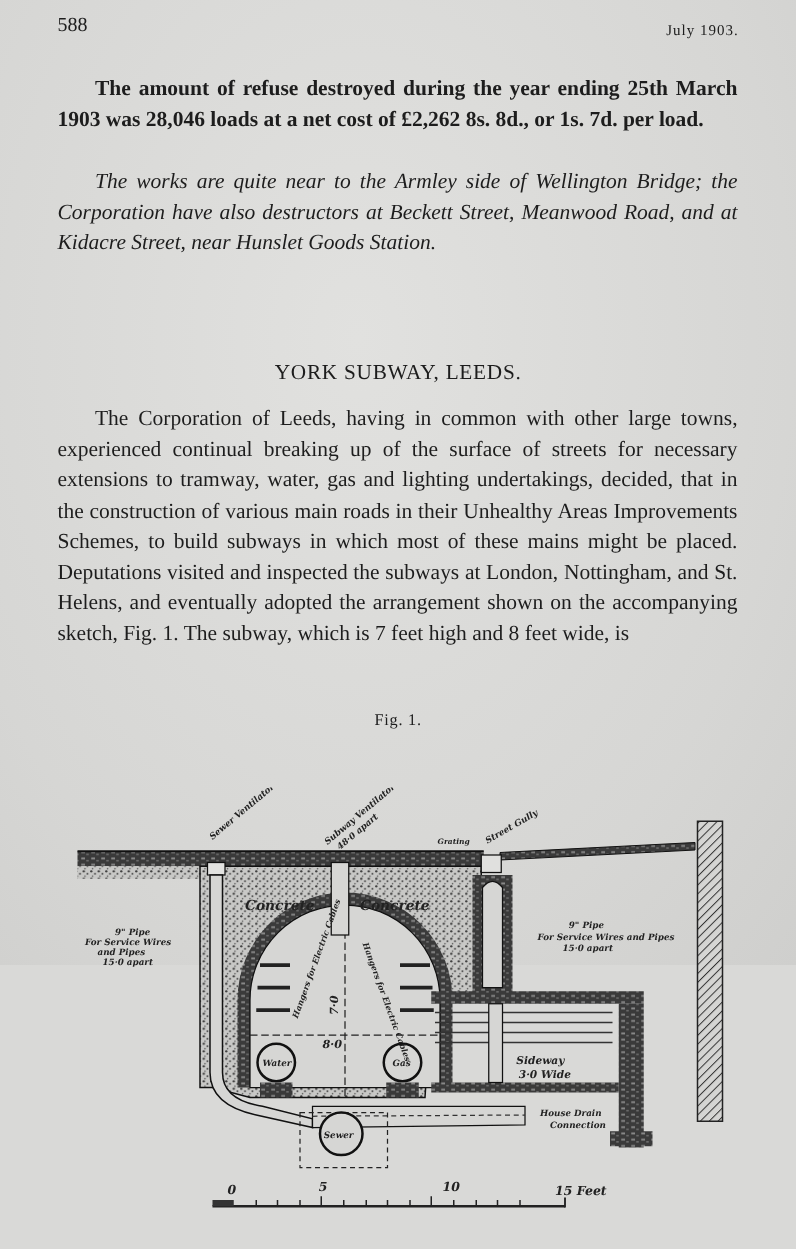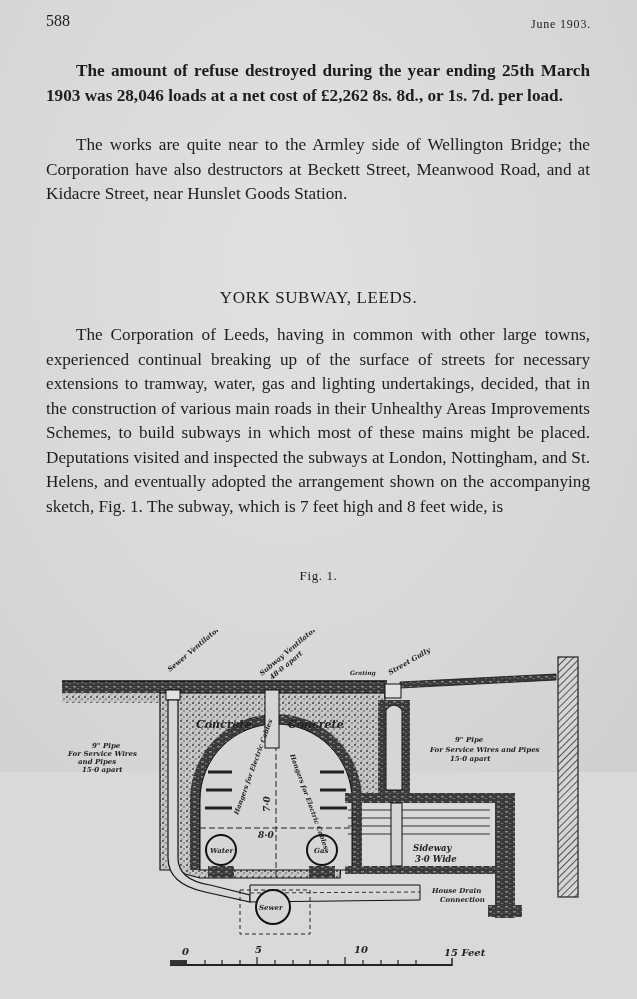--- a/index.html
+++ b/index.html
@@ -29,27 +29,27 @@
   svg.diagram { position:absolute; left:0; top:630px; }
   .lbl { font-family:"DejaVu Serif",serif; font-style:italic; font-weight:bold; fill:#222; }
 </style>
 </head>
 <body>
 
 <div class="page">
 
   <div class="runhead">
     <span class="pg">588</span>
-    <span class="date">June 1903.</span>
+    <span class="date">July 1903.</span>
   </div>
 
   <div class="para" style="top:59px;font-weight:bold;">
     <p>The amount of refuse destroyed during the year ending 25th March 1903 was 28,046 loads at a net cost of £2,262 8s. 8d., or 1s. 7d. per load.</p>
   </div>
-  <div class="para" style="top:133px;">
+  <div class="para" style="top:133px;font-style:italic;">
     <p>The works are quite near to the Armley side of Wellington Bridge; the Corporation have also destructors at Beckett Street, Meanwood Road, and at Kidacre Street, near Hunslet Goods Station.</p>
   </div>
 
   <div class="heading" style="top:286px;">YORK SUBWAY, LEEDS.</div>
 
   <div class="para" style="top:323px;">
     <p>The Corporation of Leeds, having in common with other large towns, experienced continual breaking up of the surface of streets for necessary extensions to tramway, water, gas and lighting undertakings, decided, that in the construction of various main roads in their Unhealthy Areas Improvements Schemes, to build subways in which most of these mains might be placed. Deputations visited and inspected the subways at London, Nottingham, and St. Helens, and eventually adopted the arrangement shown on the accompanying sketch, Fig. 1. The subway, which is 7 feet high and 8 feet wide, is</p>
   </div>
 
   <div class="figlabel">Fig. 1.</div>

